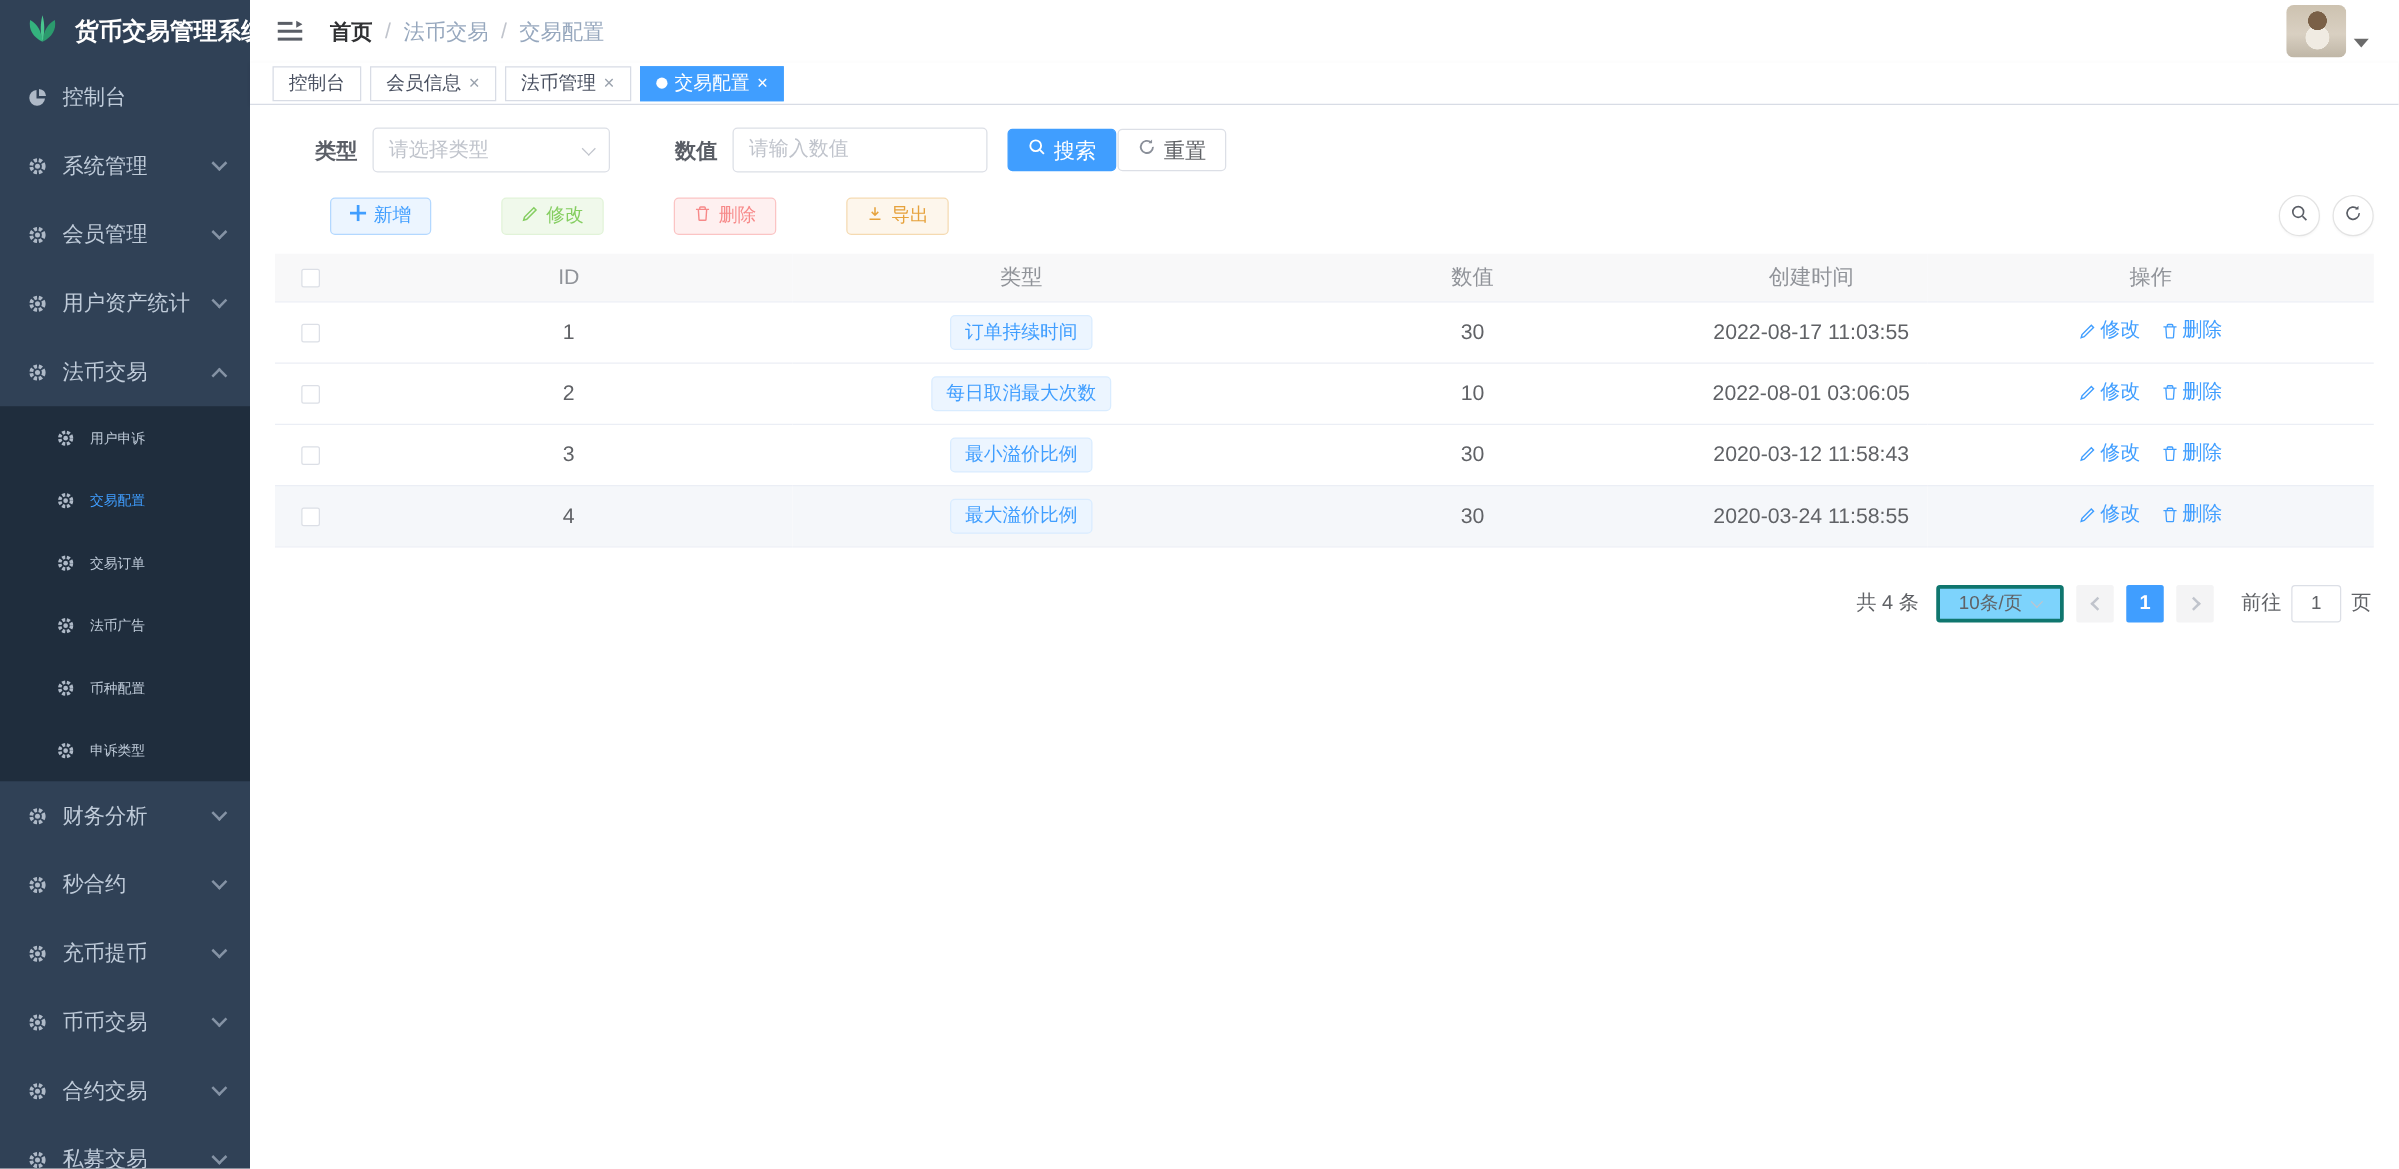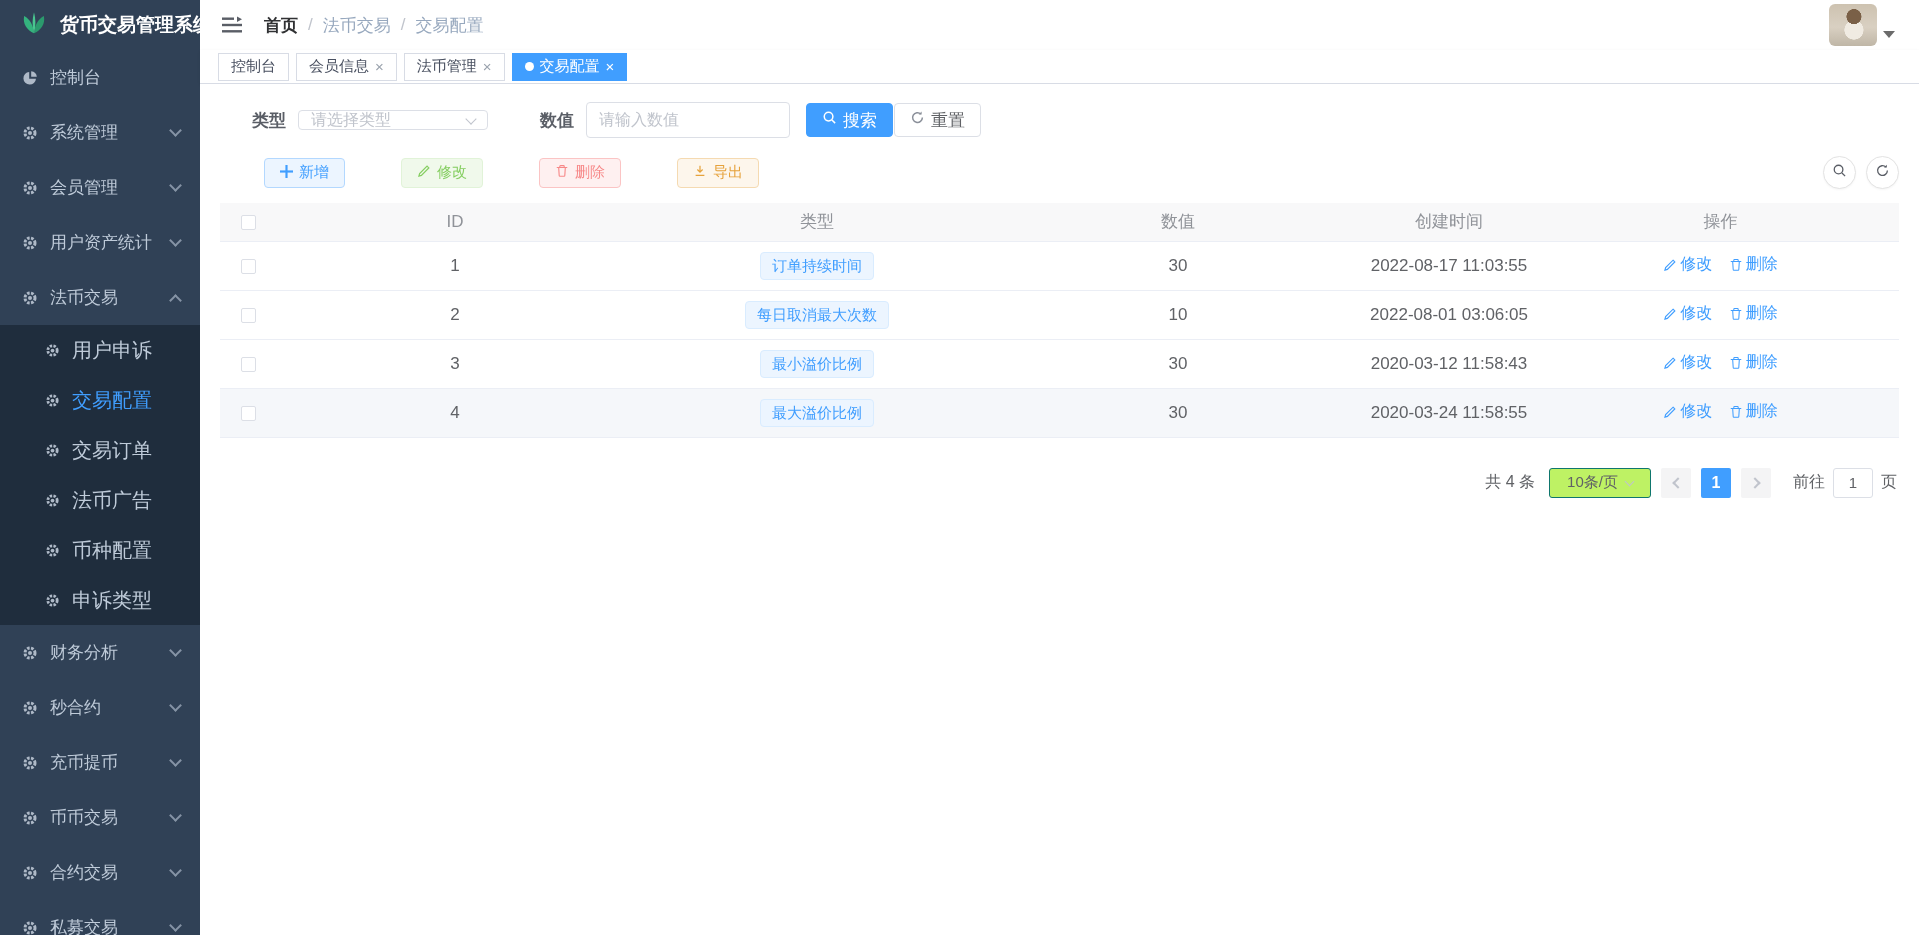--- a/index.html
+++ b/index.html
@@ -11,21 +11,21 @@
   .sidebar { width: 200px; height: 935px; background: #304156; flex: 0 0 200px; overflow: hidden; }
   .logo { height: 50px; display: flex; align-items: center; padding-left: 18px; gap: 10px; }
   .logo-title { color: #fff; font-size: 19px; font-weight: bold; white-space: nowrap; }
   .menu-item { height: 55px; display: flex; align-items: center; padding: 0 20px 0 22px; color: #bfcbd9; font-size: 17px; cursor: pointer; }
   .menu-item .mi-label { margin-left: 12px; }
   .mi-icon { width: 16px; height: 16px; display: inline-flex; align-items: center; justify-content: center; }
   .chev { width: 9px; height: 9px; border-right: 2px solid #8593a5; border-bottom: 2px solid #8593a5; margin-left: auto; }
   .chev.down { transform: rotate(45deg); margin-top: -4px; }
   .chev.up { transform: rotate(-135deg); margin-top: 5px; }
   .submenu { background: #1f2d3d; }
-  .sub-item { height: 50px; display: flex; align-items: center; padding-left: 44px; color: #bfcbd9; font-size: 20px; cursor: pointer; }
+  .sub-item { height: 50px; display: flex; align-items: center; padding-left: 44px; color: #bfcbd9; font-size: 11px; cursor: pointer; }
   .sub-item .mi-label { margin-left: 12px; }
   .sub-item.active { color: #409eff; }
 
   
   .main { flex: 1; display: flex; flex-direction: column; background: #fff; min-width: 0; }
   .navbar { height: 50px; display: flex; align-items: center; padding: 0 24px 0 18px; background: #fff; }
   .hamburger { display: inline-flex; cursor: pointer; padding: 4px; }
   .breadcrumb { margin-left: 18px; font-size: 17px; display: flex; align-items: center; gap: 10px; }
   .bc-first { color: #303133; font-weight: bold; cursor: pointer; }
   .bc-sep { color: #c0c4cc; }
@@ -43,21 +43,21 @@
   .tag-item .tab-close { font-style: normal; color: #9aa2ad; font-size: 15px; cursor: pointer; line-height: 1; }
   .tag-item.active { background: #409eff; border-color: #409eff; color: #fff; }
   .tag-item.active .tab-close { color: #fff; }
   .tab-dot { width: 9px; height: 9px; border-radius: 50%; background: #fff; display: inline-block; }
 
   .content { flex: 1; padding: 18px 20px 0 20px; background: #fff; position: relative; }
 
   
   .filter-row { display: flex; align-items: center; margin: 0 0 18px 32px; height: 36px; }
   .f-label { font-size: 17px; font-weight: bold; color: #5a5e66; }
-  .select { width: 190px; height: 20px; border: 1px solid #dcdfe6; border-radius: 4px; margin-left: 12px; display: flex; align-items: center; padding: 0 12px; cursor: pointer; background: #fff; }
+  .select { width: 190px; height: 36px; border: 1px solid #dcdfe6; border-radius: 4px; margin-left: 12px; display: flex; align-items: center; padding: 0 12px; cursor: pointer; background: #fff; }
   .select .ph { color: #c0c4cc; font-size: 16px; }
   .select .chev2 { width: 8px; height: 8px; border-right: 1.6px solid #c0c4cc; border-bottom: 1.6px solid #c0c4cc; transform: rotate(45deg); margin-left: auto; margin-top: -3px; }
   .lbl2 { margin-left: 52px; }
   .text-input { width: 204px; height: 36px; border: 1px solid #dcdfe6; border-radius: 4px; margin-left: 12px; padding: 0 12px; font-size: 16px; color: #606266; outline: none; font-family: inherit; }
   .text-input::placeholder { color: #c0c4cc; }
   .btn { display: inline-flex; align-items: center; justify-content: center; gap: 6px; border-radius: 4px; cursor: pointer; font-family: inherit; }
   .btn-search { height: 34px; padding: 0 15px; margin-left: 16px; background: #409eff; border: 1px solid #409eff; color: #fff; font-size: 17px; }
   .btn-reset { height: 34px; padding: 0 15px; margin-left: 1px; background: #fff; border: 1px solid #dcdfe6; color: #606266; font-size: 17px; }
 
   
@@ -80,21 +80,21 @@
   .col-type { width: 366px; }
   .col-val { width: 356px; }
   .col-created { width: 186px; }
   .checkbox { width: 15px; height: 15px; border: 1px solid #dcdfe6; border-radius: 2px; background: #fff; display: inline-block; vertical-align: middle; cursor: pointer; }
   .tag-chip { display: inline-block; background: #ecf5ff; border: 1px solid #d9ecff; color: #409eff; font-size: 15px; height: 28px; line-height: 26px; padding: 0 11px; border-radius: 4px; white-space: nowrap; }
   .op-link { color: #409eff; font-size: 16px; cursor: pointer; display: inline-flex; align-items: center; gap: 3px; margin: 0 6px; }
 
   
   .pagination { display: flex; align-items: center; justify-content: flex-end; margin-top: 30px; font-size: 16px; color: #606266; padding-right: 2px; }
   .pg-total { margin-right: 14px; }
-  .page-select { width: 102px; height: 30px; border: 1px solid #0f766e; border-radius: 3px; display: flex; align-items: center; justify-content: center; gap: 8px; font-size: 15px; color: #606266; cursor: pointer; background: #bef264; }
+  .page-select { width: 102px; height: 30px; border: 3px solid #0f766e; border-radius: 3px; display: flex; align-items: center; justify-content: center; gap: 8px; font-size: 15px; color: #606266; cursor: pointer; background: #7dd3fc; }
   .page-select .chev2 { width: 7px; height: 7px; border-right: 1.5px solid #c0c4cc; border-bottom: 1.5px solid #c0c4cc; transform: rotate(45deg); margin-top: -3px; }
   .pg-btn { width: 30px; height: 30px; border: none; background: #f4f4f5; border-radius: 2px; margin-left: 10px; display: inline-flex; align-items: center; justify-content: center; cursor: pointer; }
   .pg-chev { width: 8px; height: 8px; border-right: 2px solid #c0c4cc; border-bottom: 2px solid #c0c4cc; }
   .pg-chev.left { transform: rotate(135deg); margin-left: 3px; }
   .pg-chev.right { transform: rotate(-45deg); margin-right: 3px; }
   .pg-num { width: 30px; height: 30px; border-radius: 2px; margin-left: 10px; display: inline-flex; align-items: center; justify-content: center; font-weight: bold; cursor: pointer; }
   .pg-num.active { background: #409eff; color: #fff; }
   .goto-label { margin-left: 22px; }
   .goto-input { width: 40px; height: 30px; border: 1px solid #dcdfe6; border-radius: 3px; margin: 0 8px; text-align: center; font-size: 15px; color: #606266; outline: none; font-family: inherit; }
 </style>

